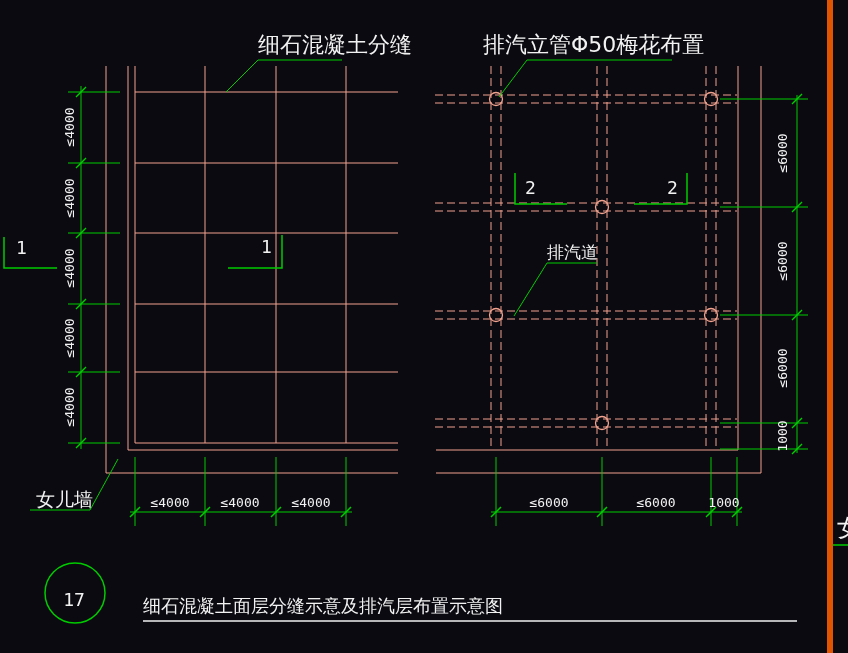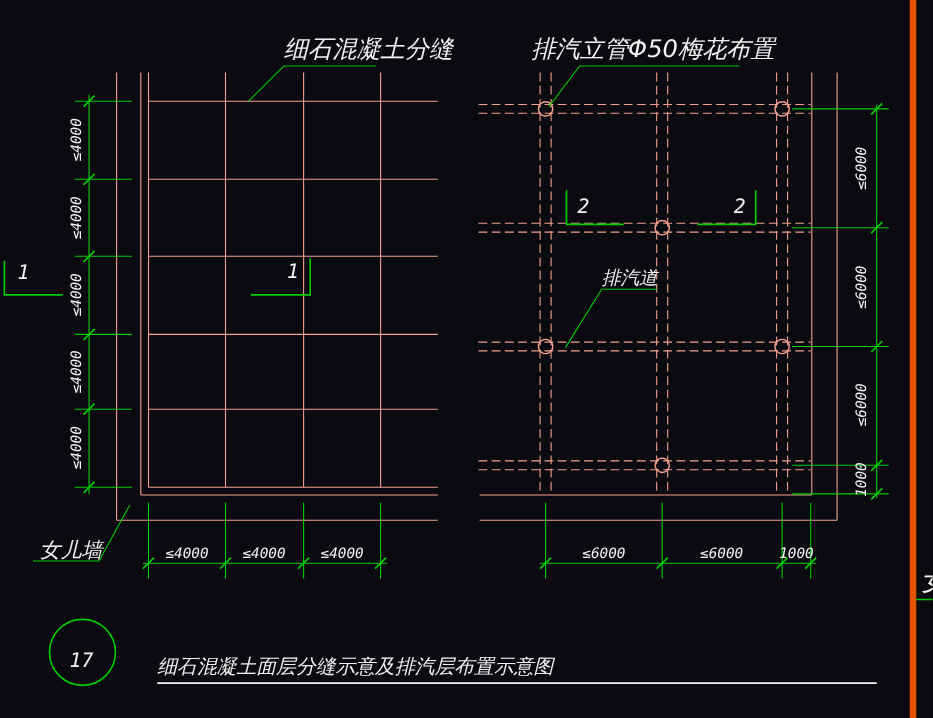--- a/index.html
+++ b/index.html
@@ -1,20 +1,19 @@
 <!DOCTYPE html>
 <html><head>
 <meta charset="utf-8">
 <style>
   html,body{margin:0;padding:0;background:#000;}
   .canvas{
     position:relative;width:848px;height:653px;
     background:#0a0a10;overflow:hidden;
     font-family:"DejaVu Sans",sans-serif;
-    font-style:italic;
   }
   svg{position:absolute;left:0;top:0;}
   text{fill:#f2f2f2;}
   .cjk{font-family:"DejaVu Sans",sans-serif;}
   .dim{font-family:"DejaVu Sans Mono",monospace;font-size:13px;}
   .mk{font-family:"DejaVu Sans Mono",monospace;font-size:18px;}
 </style>
 </head>
 <body>
 

